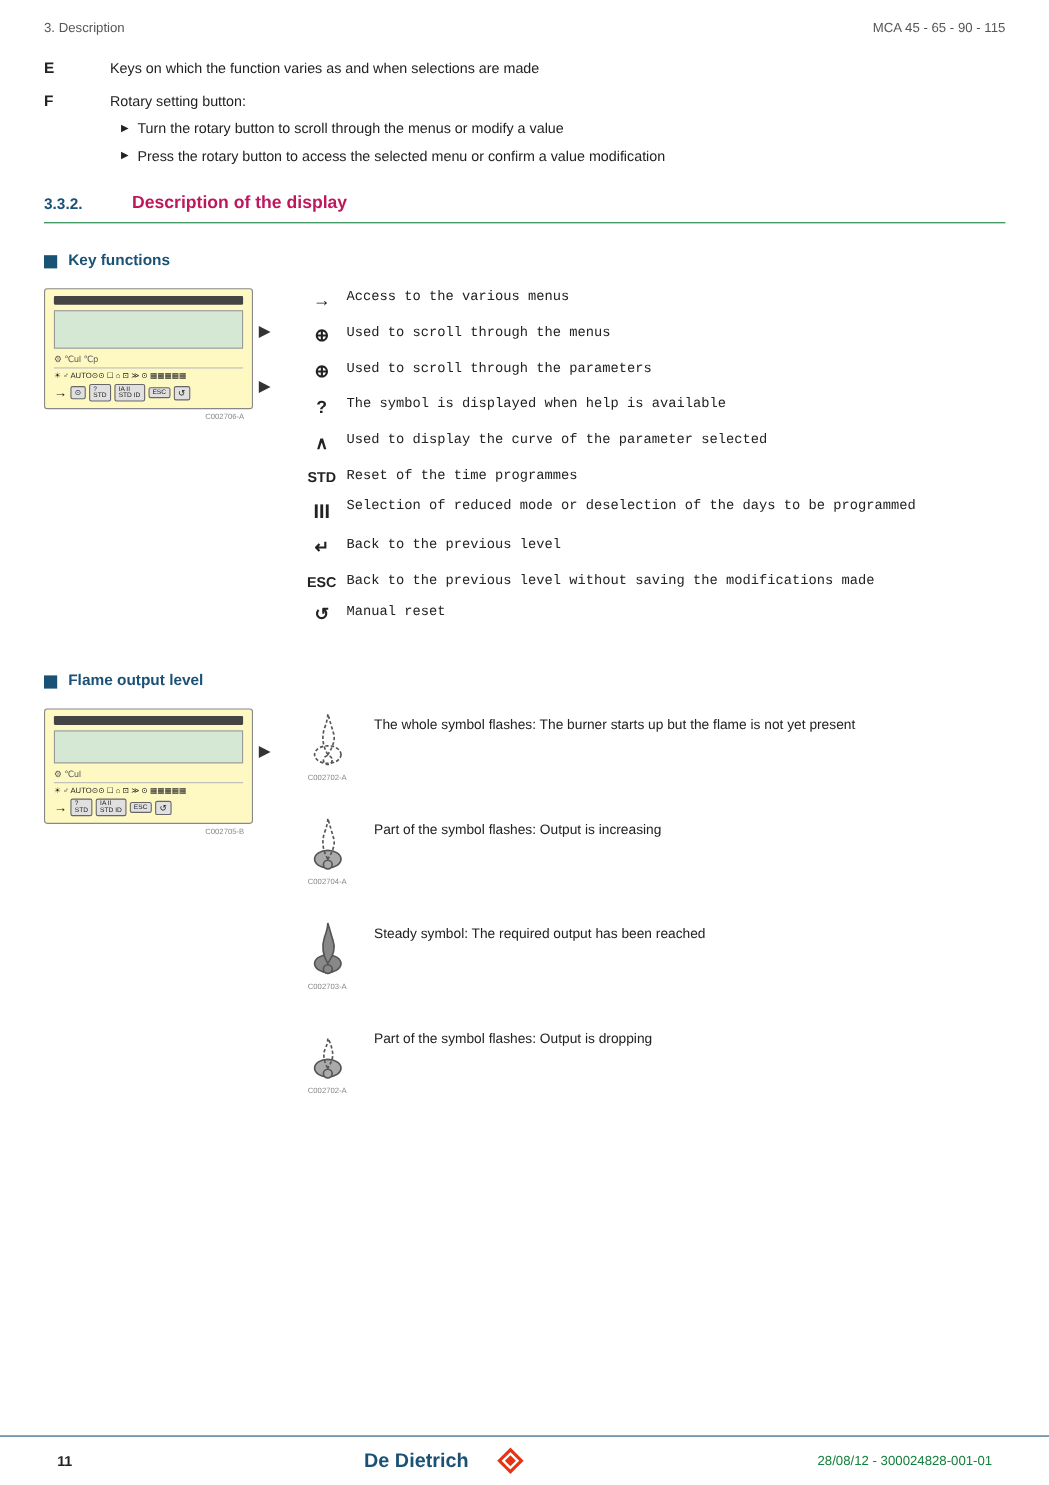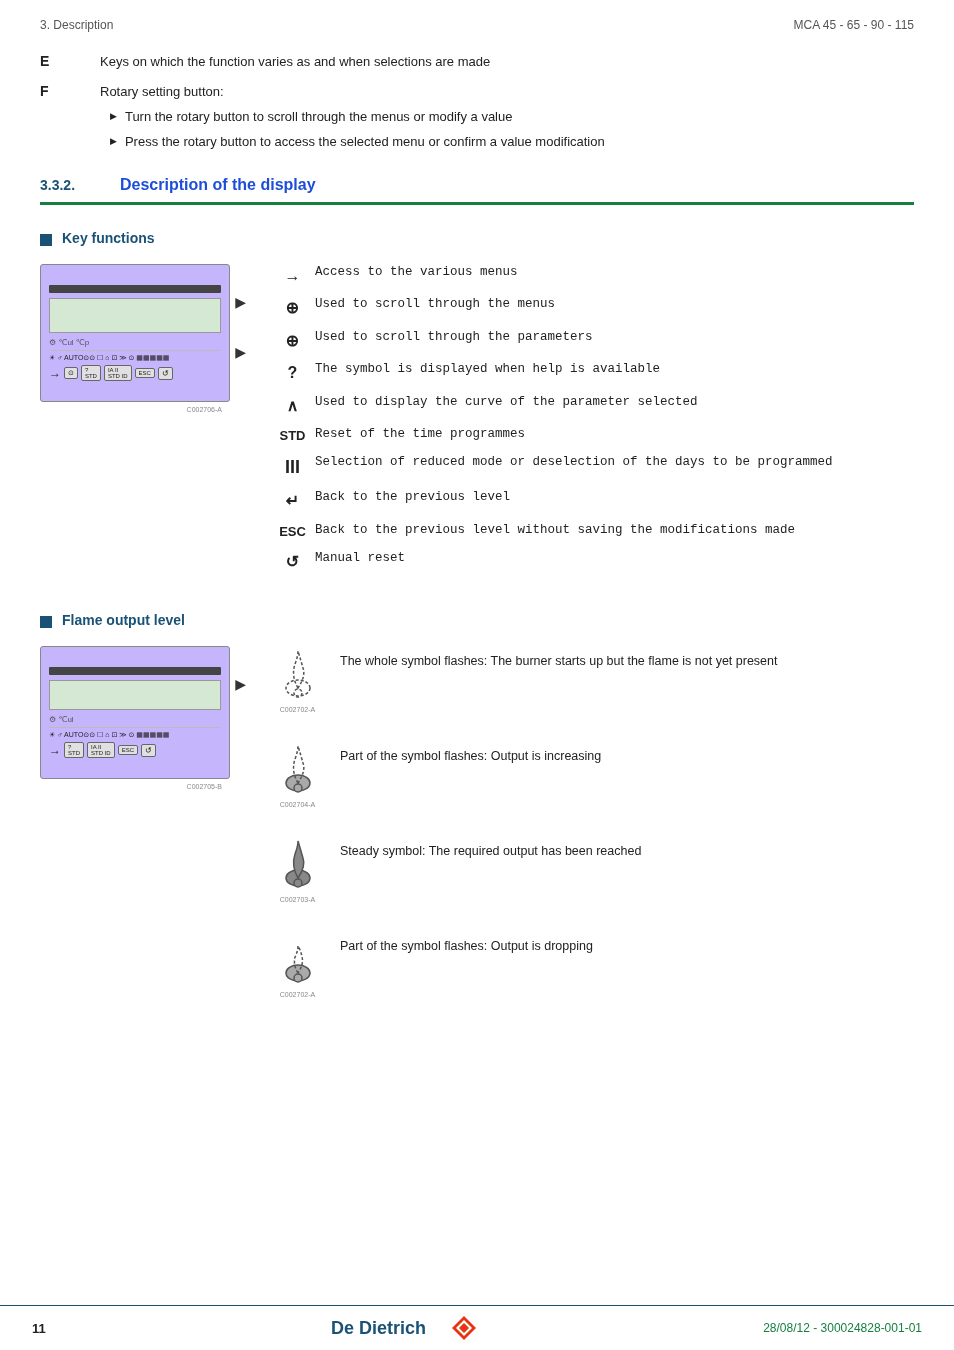--- a/index.html
+++ b/index.html
@@ -65,33 +65,33 @@
       margin-top: 3px;
       color: #222;
       flex-shrink: 0;
     }
 
     
     .section-heading {
       display: flex;
       align-items: center;
       margin: 20px 0 25px 0;
-      border-bottom: 3px solid #15803d;
+      border-bottom: 1px solid #15803d;
       padding-bottom: 8px;
     }
     .section-number {
       font-size: 14px;
       font-weight: bold;
       color: #1a5276;
       min-width: 80px;
     }
     .section-title {
       font-size: 16px;
       font-weight: bold;
-      color: #1d4ed8;
+      color: #be185d;
     }
 
     
     .subsection-heading {
       display: flex;
       align-items: flex-end;
       margin-bottom: 18px;
       margin-top: 10px;
     }
     .blue-square {
@@ -117,22 +117,22 @@
       width: 200px;
       flex-shrink: 0;
     }
     .right-col {
       flex: 1;
     }
 
     
     .display-panel {
       border: 1.5px solid #888;
-      background: #c4b5fd;
-      padding: 20px 8px;
+      background: #fef9c3;
+      padding: 6px 8px;
       border-radius: 3px;
       width: 190px;
     }
     .panel-bar-row {
       background: #444;
       height: 8px;
       margin-bottom: 5px;
       border-radius: 1px;
     }
     .panel-screen {
@@ -230,21 +230,21 @@
     
     .page-footer {
       position: absolute;
       bottom: 0;
       left: 0;
       right: 0;
       border-top: 1.5px solid #1a5276;
       display: flex;
       justify-content: space-between;
       align-items: center;
-      padding: 8px 32px;
+      padding: 8px 52px;
       background: #fff;
     }
     .footer-page {
       font-size: 13px;
       font-weight: bold;
     }
     .footer-brand {
       display: flex;
       align-items: center;
       gap: 24px;

